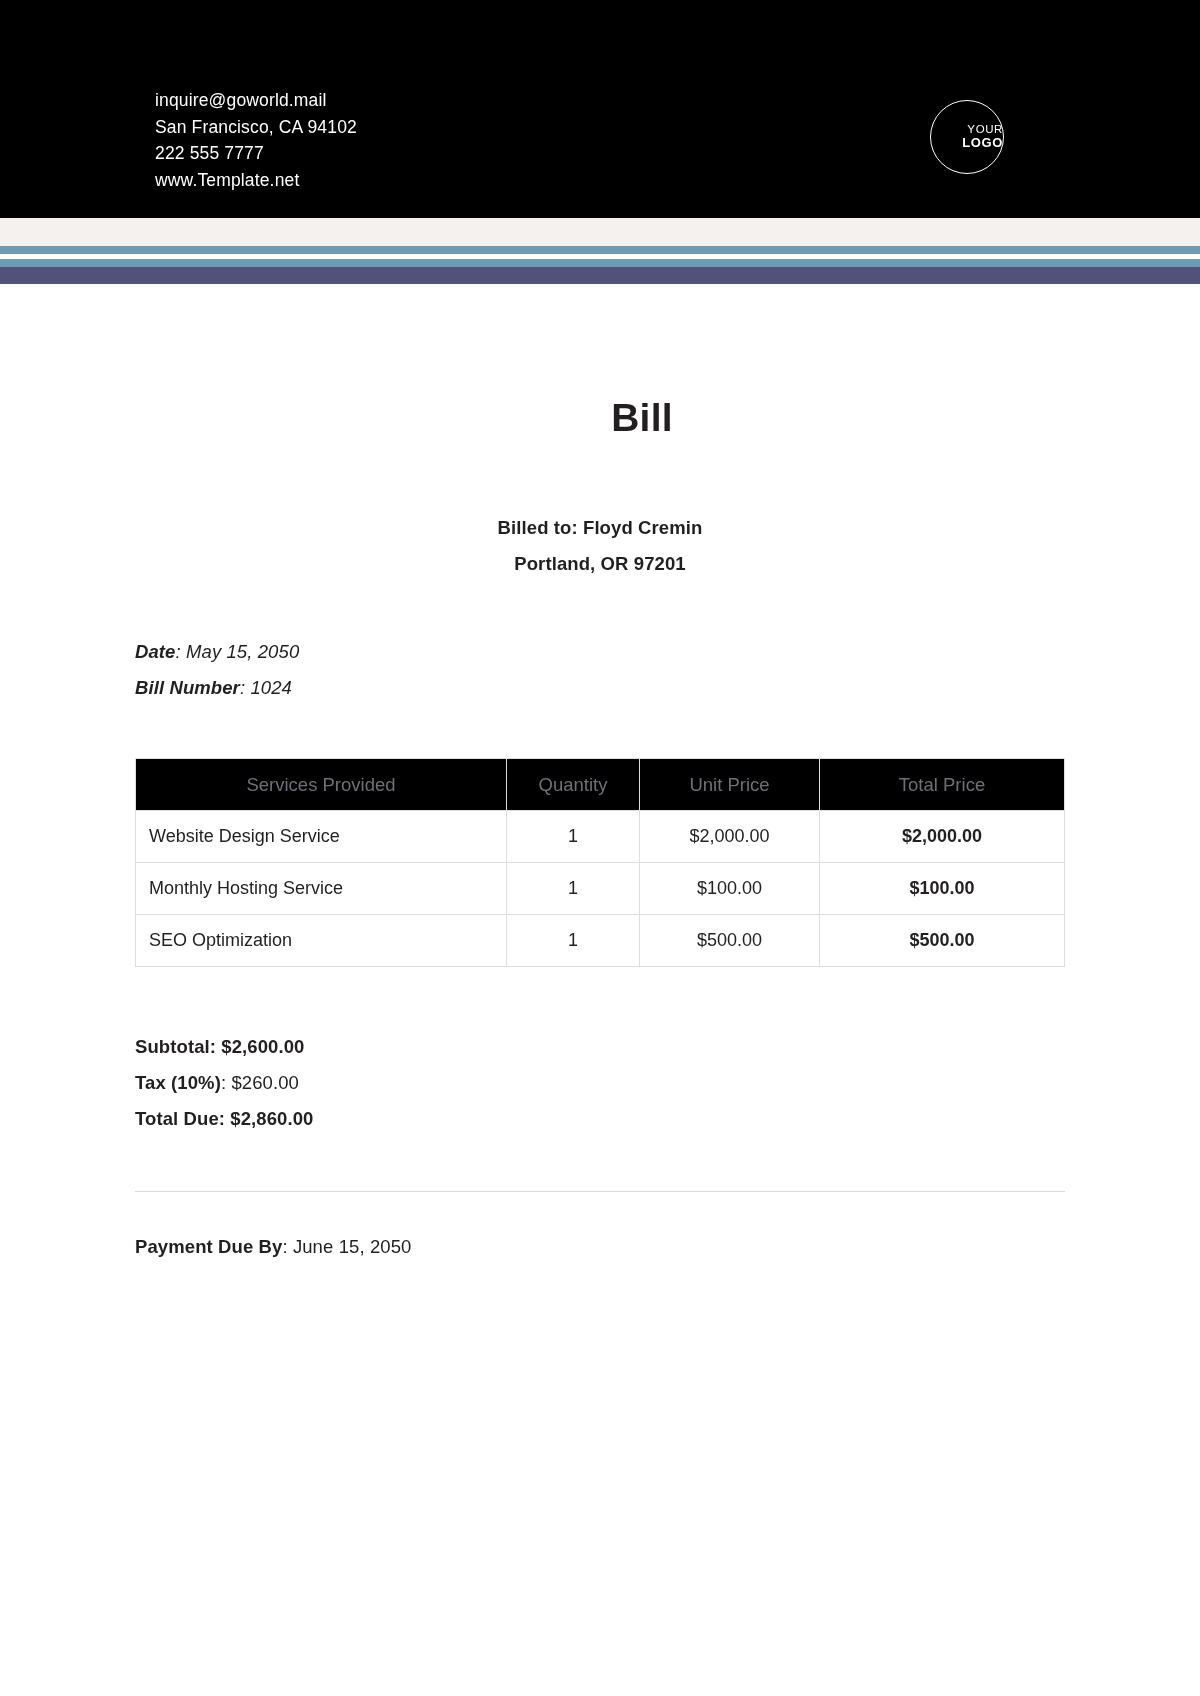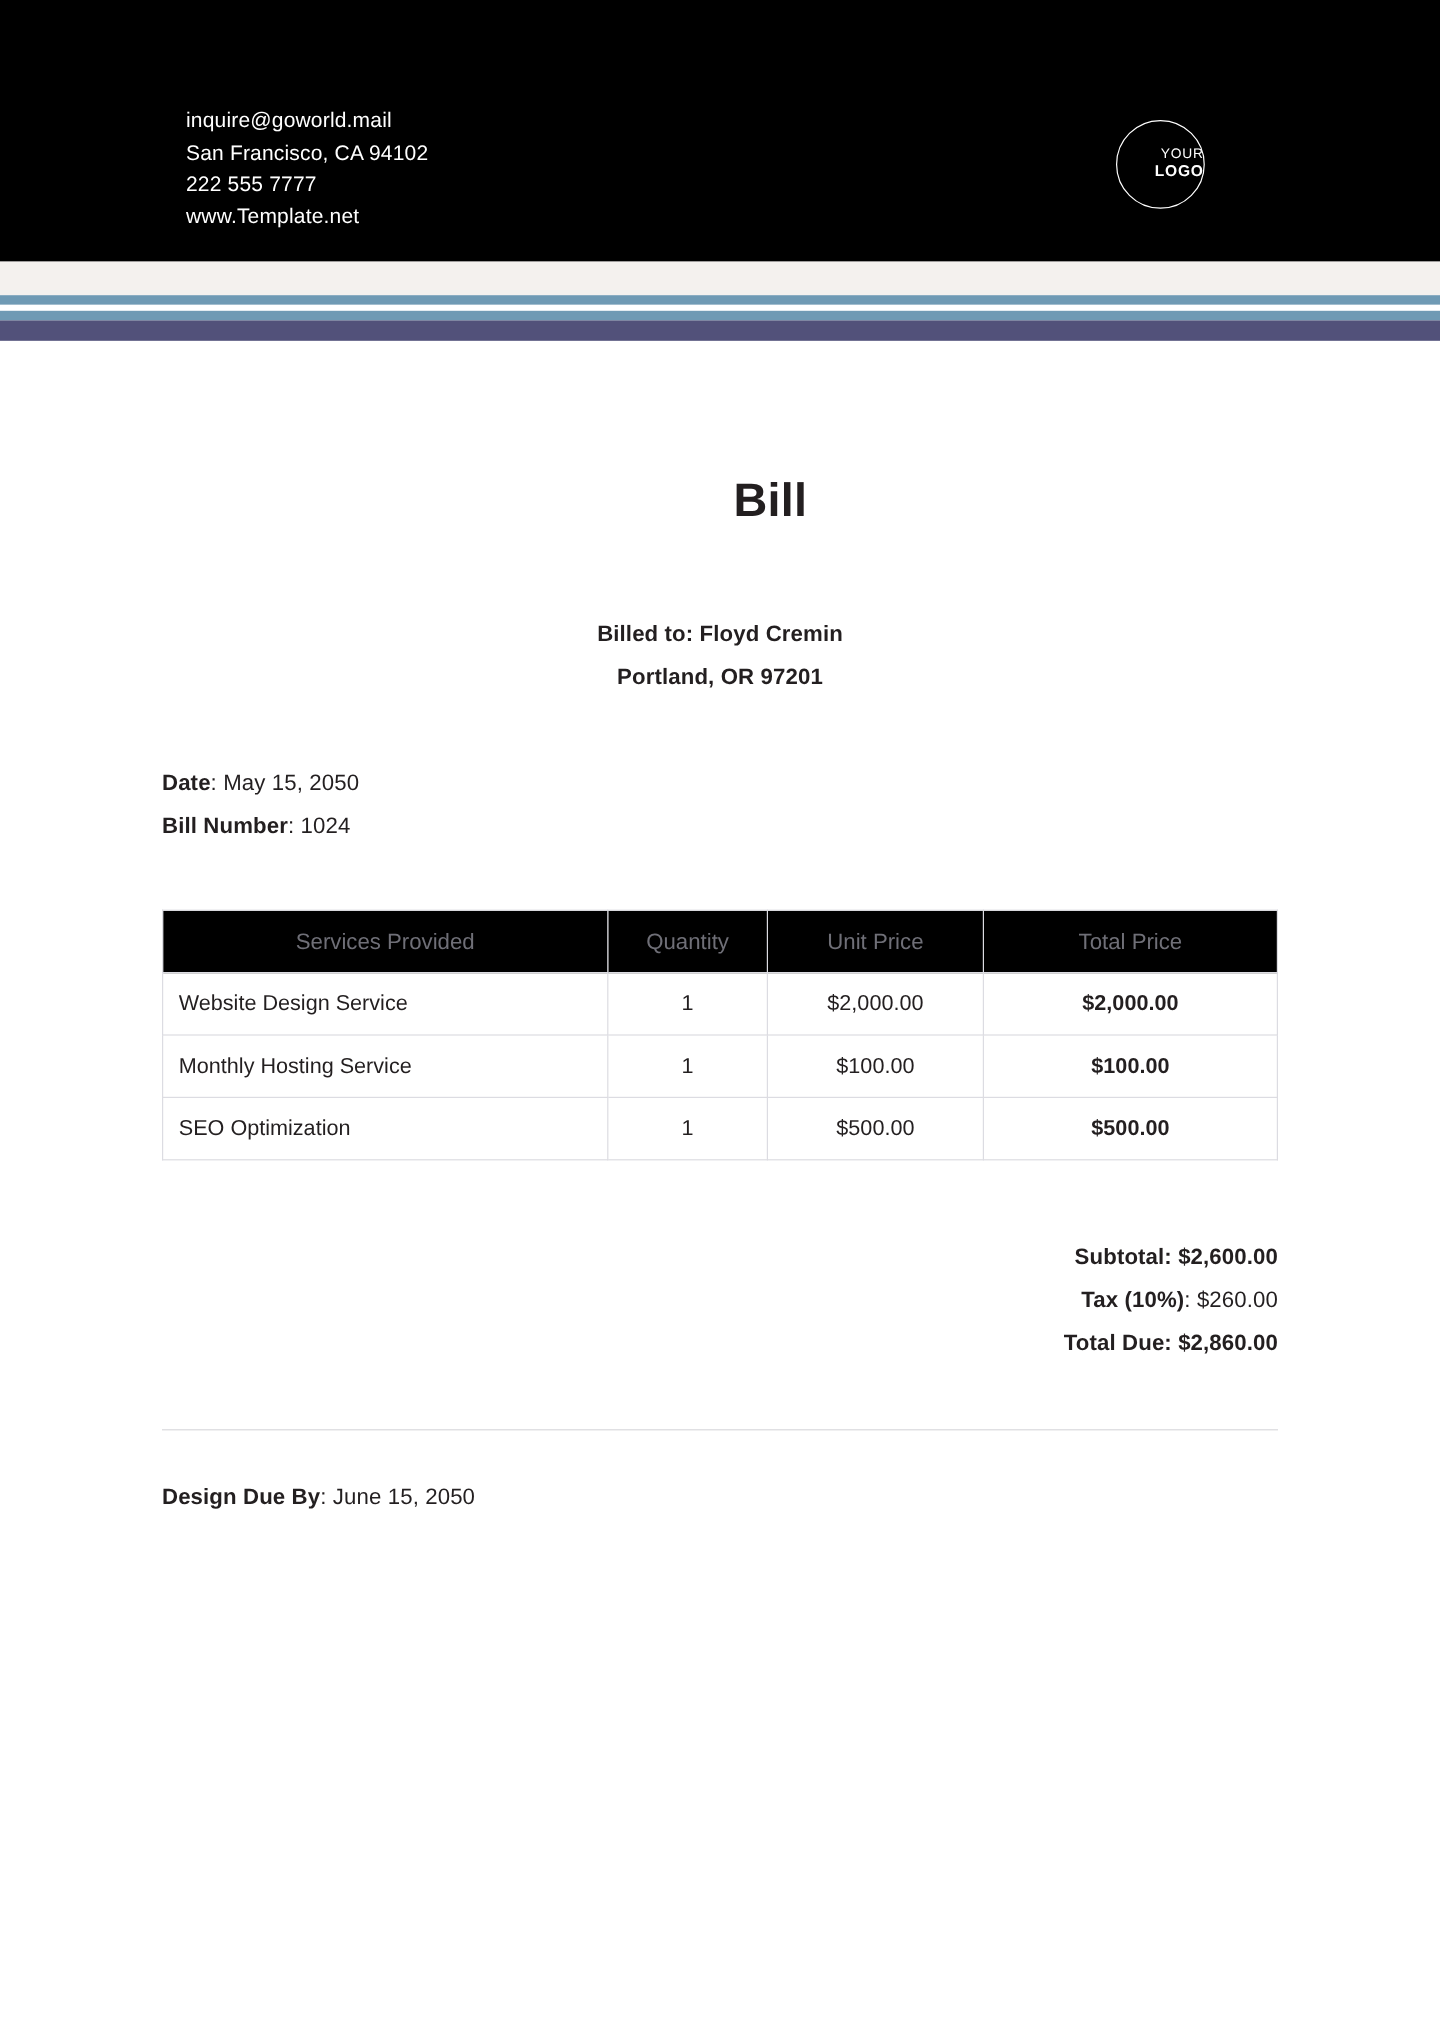--- a/index.html
+++ b/index.html
@@ -145,20 +145,21 @@
   }
 
   .meta-block {
     margin-top: 52px;
   }
   .meta-line {
     font-size: 18.5px;
     color: #231f20;
     line-height: 1.95;
     letter-spacing: 0.1px;
+    font-style: italic;
   }
   .meta-line b {
     font-weight: 700;
   }
 
   
   table.items {
     margin-top: 52px;
     border-collapse: collapse;
     width: 930px;
@@ -196,21 +197,20 @@
   }
 
   .col-desc { width: 371px; }
   .col-qty { width: 133px; }
   .col-unit { width: 180px; }
   .col-total { width: 245px; }
 
   
   .totals {
     margin-top: 62px;
-    text-align: right;
   }
   .totals-line {
     font-size: 18.5px;
     color: #231f20;
     line-height: 1.95;
     letter-spacing: 0.1px;
   }
   .totals-line b {
     font-weight: 700;
   }
@@ -326,18 +326,18 @@
         <b>Tax (10%)</b><span>: $260.00</span>
       </div>
       <div class="totals-line">
         <b>Total Due: $2,860.00</b>
       </div>
     </div>
 
     <div class="divider"></div>
 
     <div class="due-line">
-      <b>Design Due By</b><span>: June 15, 2050</span>
+      <b>Payment Due By</b><span>: June 15, 2050</span>
     </div>
 
 
   </div>
 </div>
 
 </body></html>

